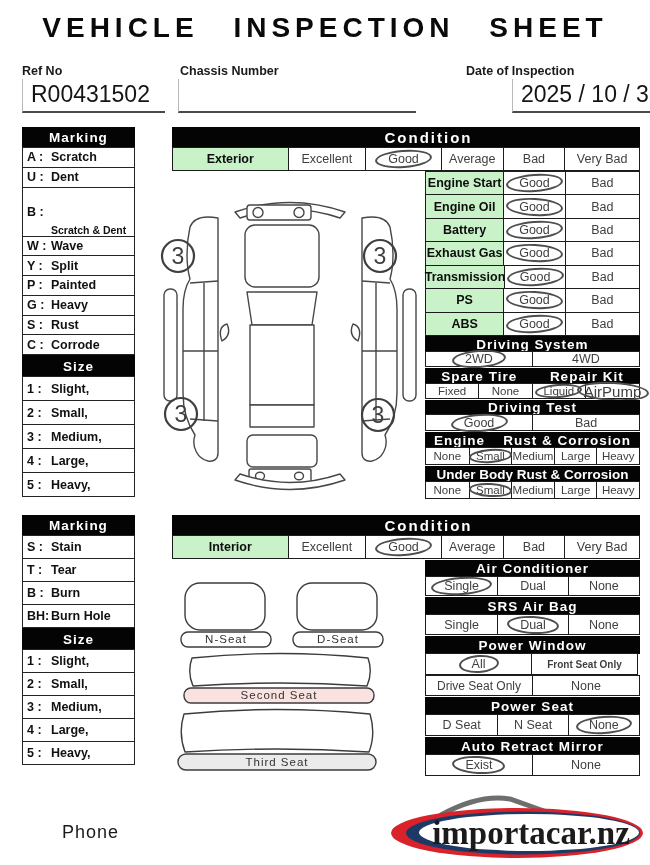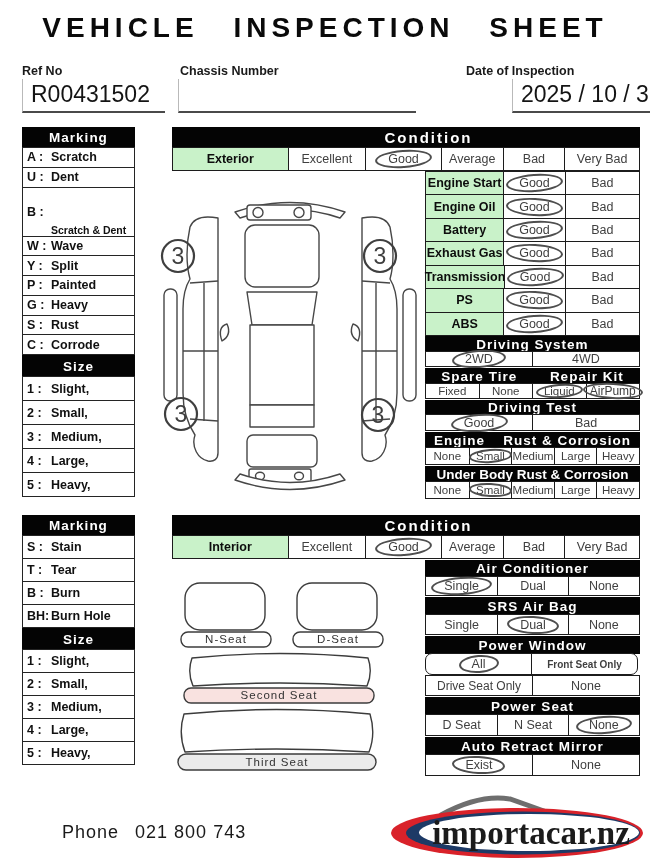--- a/index.html
+++ b/index.html
@@ -28,21 +28,21 @@
   .oc2{font-size:11.5px;color:#3f3f3f;}
   .gc{background:#c9f2c9;font-weight:bold;color:#0d0d0d;font-size:12.5px;}
   .w115{width:115px;} .w78{width:78px;} .w76{width:76px;} .w62{width:62px;}
   .w75{width:75px;} .w107{width:107px;} .w108{width:108px;} .w53{width:53px;}
   .w54{width:54px;} .w43{width:43px;} .w72{width:72px;} .w71{width:71px;}
   .circ{position:relative;display:inline-block;padding:1px 8px;}
   .circ::before{content:"";position:absolute;inset:-1px -5px;border:2.4px solid #4e4e4e;
                 border-radius:50%;transform:rotate(-4deg);}
   .circ.t2::before{transform:rotate(3deg);}
   .split{justify-content:space-around !important;}
-  .phone{font-size:18px;letter-spacing:1px;color:#1a1a1a;display:flex;gap:16px;font-weight:500;}
+  .phone{font-size:18px;letter-spacing:1px;color:#1a1a1a;display:flex;gap:22px;font-weight:500;}
   svg text{font-family:"Liberation Sans",sans-serif;}
 </style>
 </head>
 <body>
 
 <div class="sheet">
 
   <div class="abs title">VEHICLE INSPECTION SHEET</div>
 
   <div class="abs flabel" style="left:22px;top:64px;">Ref No</div>
@@ -224,21 +224,21 @@
   <div class="abs trow" style="left:425px;top:384px;width:215px;height:16px;">
     <div class="oc2 w53">
         <span>Fixed</span>
       </div>
     <div class="oc2 w54">
         <span>None</span>
       </div>
     <div class="oc2 w54">
         <span class="circ" style="padding:0 3px;">Liquid</span>
       </div>
-    <div class="oc2 w54" style="font-size:12px;">
+    <div class="oc2 w54" style="font-size:15px;">
         <span class="circ t2" style="padding:0 2px;">AirPump</span>
       </div>
   </div>
 
   <div class="abs bar" style="left:425px;top:400px;width:215px;height:15px;">Driving Test</div>
   <div class="abs trow" style="left:425px;top:415px;width:215px;height:17px;">
     <div class="oc w107">
         <span class="circ">Good</span>
       </div>
     <div class="oc w108">
@@ -437,21 +437,21 @@
       </div>
     <div class="oc w71">
         <span class="circ t2">Dual</span>
       </div>
     <div class="oc w72">
         <span>None</span>
       </div>
   </div>
 
   <div class="abs bar" style="left:425px;top:636px;width:215px;height:18px;">Power Window</div>
-  <div class="abs trow" style="left:425px;top:654px;width:213px;height:22px;border-radius:7px;">
+  <div class="abs trow" style="left:425px;top:654px;width:213px;height:22px;">
     <div class="oc w107">
         <span class="circ">All</span>
       </div>
     <div class="oc w108" style="font-size:10px;font-weight:bold;">
         <span>Front Seat Only</span>
       </div>
   </div>
   <div class="abs trow" style="left:425px;top:676px;width:215px;height:21px;">
     <div class="oc w107" style="font-size:12px;">
         <span>Drive Seat Only</span>
@@ -479,21 +479,20 @@
     <div class="oc w107">
         <span class="circ t2">Exist</span>
       </div>
     <div class="oc w108">
         <span>None</span>
       </div>
   </div>
 
   <div class="abs phone" style="left:62px;top:822px;">
     <span>Phone</span>
-    <span>021 800 743</span>
   </div>
 
   <svg class="abs" style="left:386px;top:790px;" width="260" height="70" viewBox="0 0 260 70">
     <path d="M55,25 Q93,4 124,9 L158,21" fill="none" stroke="#6e6e6e" stroke-width="5" stroke-linecap="round"></path>
     <ellipse cx="131" cy="43" rx="126" ry="25" fill="#d9222a"></ellipse>
     <ellipse cx="137" cy="43" rx="117" ry="21.5" fill="#1d3a66"></ellipse>
     <ellipse cx="143" cy="42.5" rx="110" ry="18.5" fill="#ffffff"></ellipse>
     <text x="145" y="54" text-anchor="middle" font-size="33" font-weight="bold" fill="#1b1b1b" style="font-family:'Liberation Serif',serif;">importacar.nz</text>
   </svg>
 

